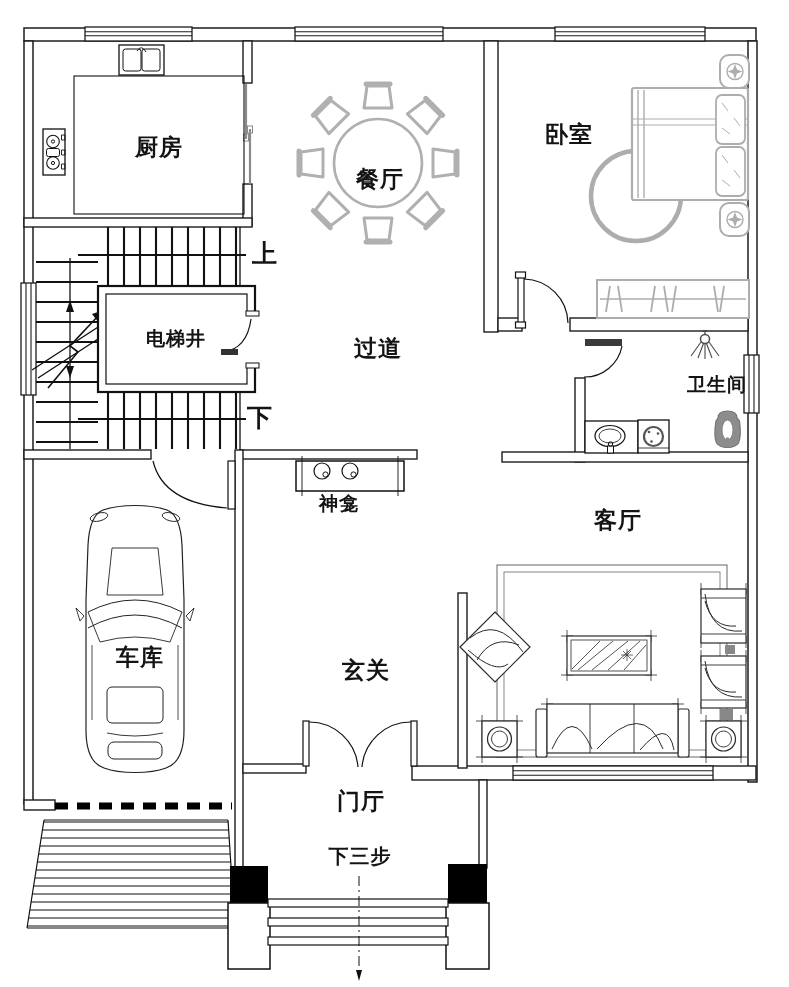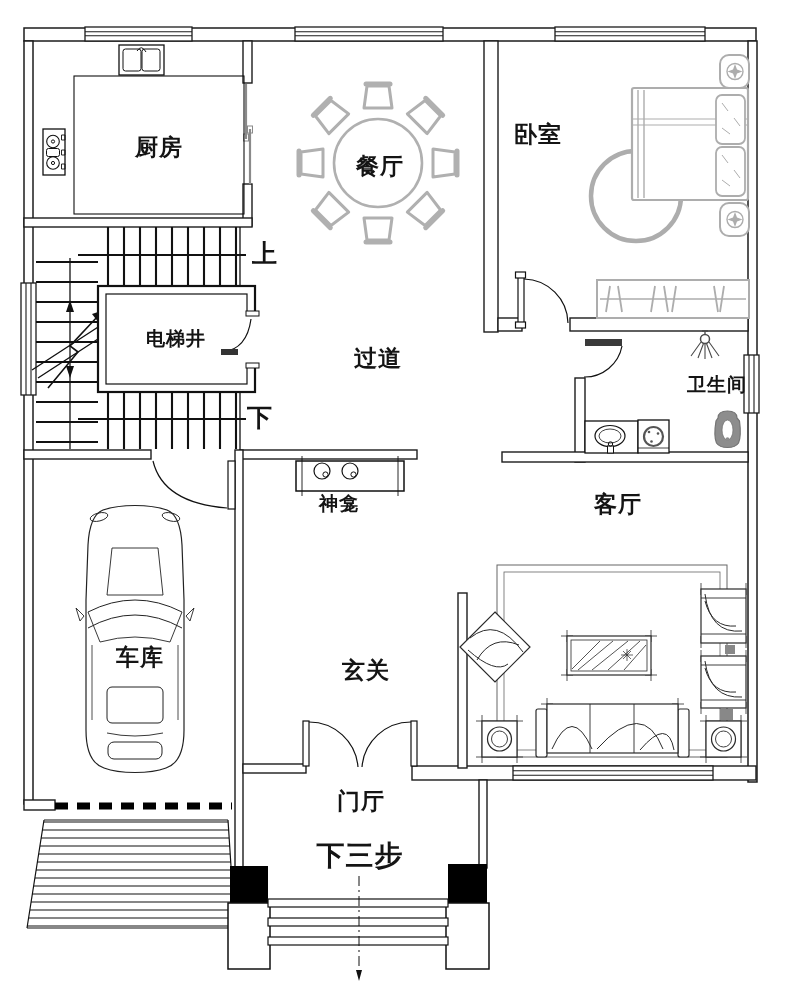--- a/index.html
+++ b/index.html
@@ -6,21 +6,21 @@
   .plan{
     position:relative;width:789px;height:987px;background:#fff;overflow:hidden;
     font-family:"Liberation Sans","DejaVu Sans",sans-serif;
   }
   .plan svg{position:absolute;left:0;top:0;}
   .lbl{
     position:absolute;transform:translate(-50%,-50%);
     color:#141414;font-weight:600;letter-spacing:1px;white-space:nowrap;
     font-size:23px;line-height:1;
   }
-  .lbl.small{font-size:28px;}
+  .lbl.small{font-size:20px;}
   .lbl.mid{font-size:19px;}
   .lbl.big{font-size:25px;}
 </style>
 </head>
 <body>
 
 <div class="plan">
 <svg width="789" height="987" viewBox="0 0 789 987">
 
   <g fill="#fff" stroke="#1c1c1c" stroke-width="1.5">
@@ -332,26 +332,26 @@
       <rect x="268" y="937" width="180" height="8"></rect>
     </g>
     <g>
       <line x1="359" y1="876" x2="359" y2="972" stroke="#111" stroke-width="1" stroke-dasharray="10 4 2 4"></line>
       <polygon points="356,970 362,970 359,981" fill="#111"></polygon>
     </g>
   </g>
 </svg>
 
   <div class="lbl" style="left:159px;top:147px">厨房</div>
-  <div class="lbl" style="left:380px;top:166px">餐厅</div>
-  <div class="lbl" style="left:538px;top:134px">卧室</div>
+  <div class="lbl" style="left:380px;top:179px">餐厅</div>
+  <div class="lbl" style="left:569px;top:134px">卧室</div>
   <div class="lbl mid" style="left:176px;top:338px">电梯井</div>
   <div class="lbl big" style="left:265px;top:253px">上</div>
   <div class="lbl big" style="left:260px;top:417px">下</div>
-  <div class="lbl" style="left:378px;top:358px">过道</div>
+  <div class="lbl" style="left:378px;top:348px">过道</div>
   <div class="lbl mid" style="left:717px;top:384px">卫生间</div>
   <div class="lbl mid" style="left:339px;top:503px">神龛</div>
-  <div class="lbl" style="left:618px;top:504px">客厅</div>
+  <div class="lbl" style="left:618px;top:520px">客厅</div>
   <div class="lbl" style="left:140px;top:657px">车库</div>
   <div class="lbl" style="left:366px;top:670px">玄关</div>
   <div class="lbl" style="left:361px;top:801px">门厅</div>
   <div class="lbl small" style="left:360px;top:856px">下三步</div>
 </div>
 
 </body></html>

